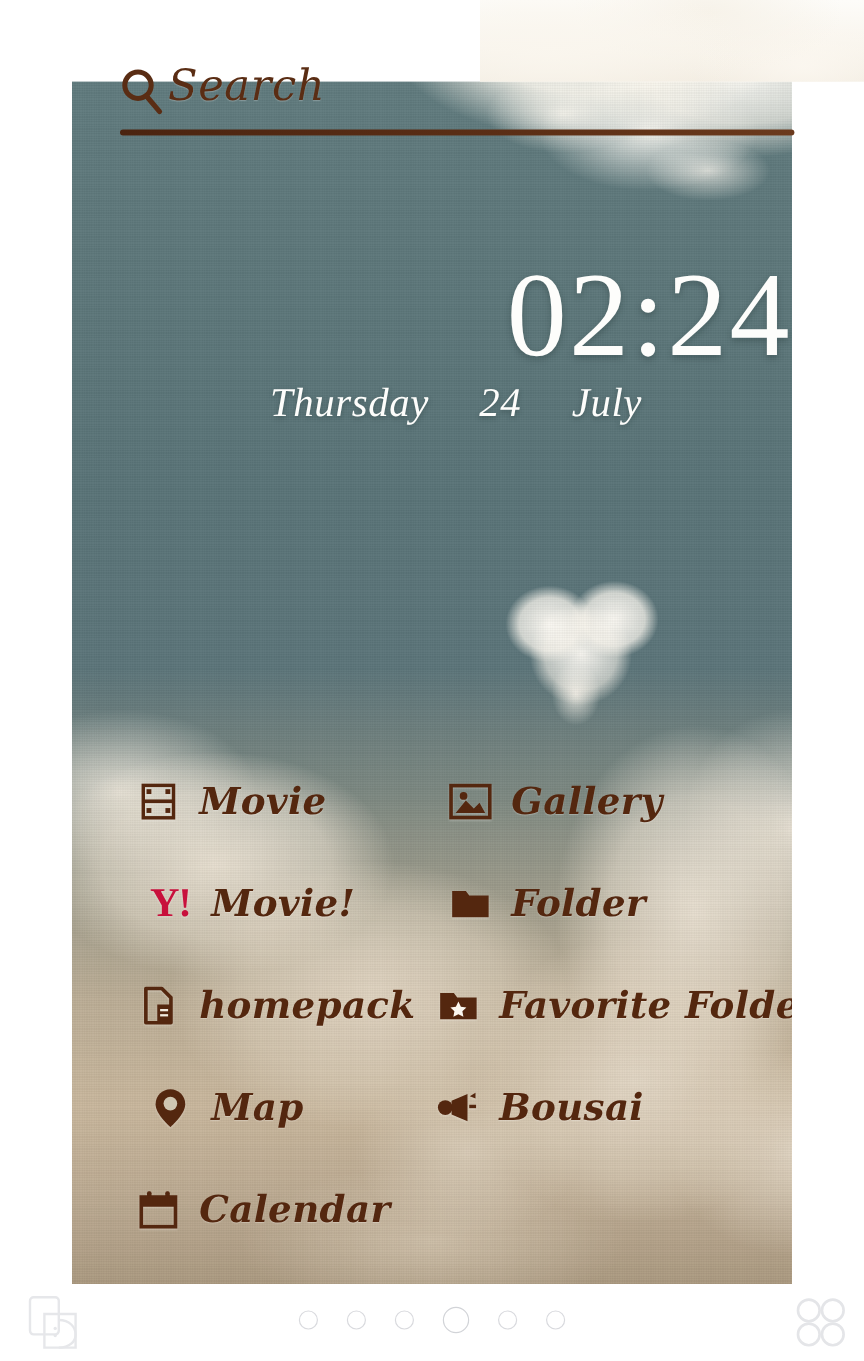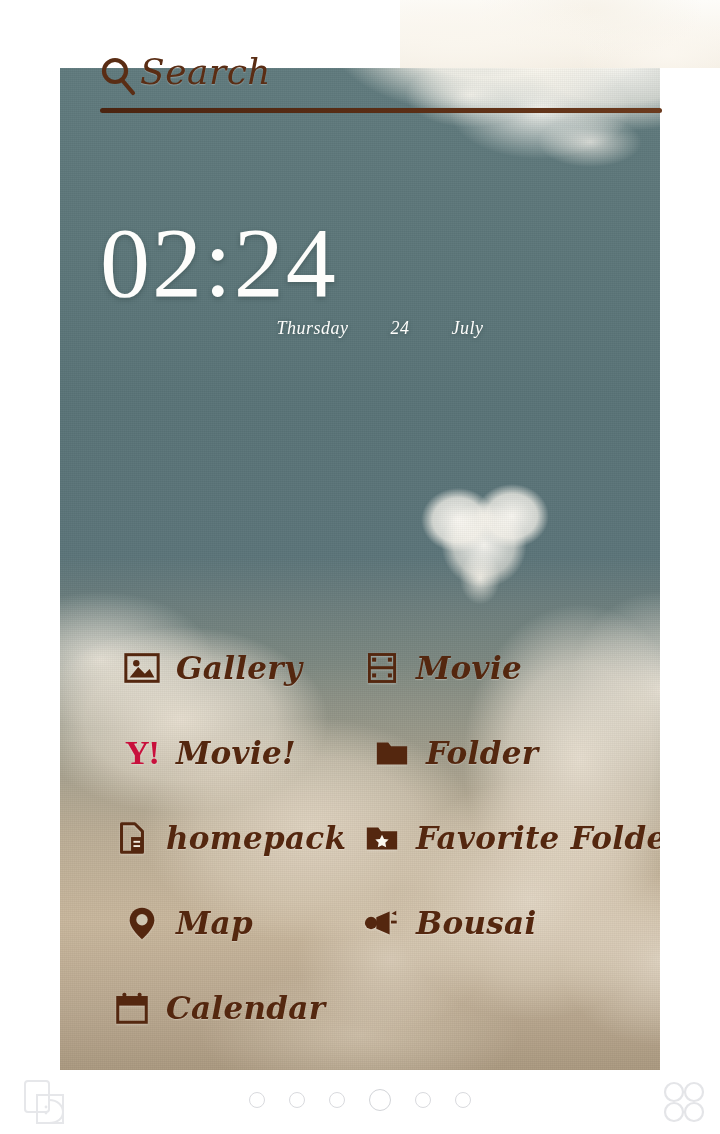--- a/index.html
+++ b/index.html
@@ -131,40 +131,40 @@
     border-radius:3px;
     z-index:50;
   }
 
   
   #clock-widget{
     position:absolute;
     left:60px; top:212px;
     width:600px;
     z-index:30;
-    text-align:left;
+    text-align:right;
     color:#fdfdfb;
     padding-left:40px;
   }
   #clock-time{
     font-family:"Liberation Serif", serif;
     font-size:100px;
     line-height:102px;
     letter-spacing:2px;
     text-shadow:0 2px 5px rgba(40,60,60,.4);
   }
   #clock-date{
     margin-top:4px;
     display:flex;
     justify-content:center;
     align-items:baseline;
     gap:42px;
     font-family:"Liberation Serif", serif;
     font-style:italic;
-    font-size:18px;
+    font-size:34px;
     letter-spacing:.5px;
     text-shadow:0 1px 4px rgba(40,60,60,.45);
   }
 
   
   #app-grid{
     position:absolute;
     left:60px; top:625px;
     width:600px;
     z-index:30;
@@ -277,43 +277,43 @@
     <div id="clock-time">02:24</div>
     <div id="clock-date">
       <span>Thursday</span>
       <span>24</span>
       <span>July</span>
     </div>
   </div>
 
   <div id="app-grid">
 
-    <div class="app-item">
-      <span class="app-icon">
-        <svg viewBox="0 0 40 40" width="38" height="38">
-          <rect x="3" y="6" width="34" height="28" fill="none" stroke="#54270f" stroke-width="3.2"></rect>
-          <circle cx="14" cy="15" r="3.4" fill="#54270f"></circle>
-          <path d="M7 30 L16 19 L23 26 L28 21 L33 30 Z" fill="#54270f"></path>
-        </svg>
-      </span>
-      <span class="app-label">Gallery</span>
-    </div>
-
     <div class="app-item col2">
       <span class="app-icon">
         <svg viewBox="0 0 40 40" width="36" height="36">
           <rect x="6" y="5" width="28" height="30" fill="none" stroke="#54270f" stroke-width="3.2"></rect>
           <rect x="6" y="18" width="28" height="3.4" fill="#54270f"></rect>
           <rect x="9" y="8.5" width="4.5" height="4.5" fill="#54270f"></rect>
           <rect x="9" y="26" width="4.5" height="4.5" fill="#54270f"></rect>
           <rect x="26.5" y="8.5" width="4.5" height="4.5" fill="#54270f"></rect>
           <rect x="26.5" y="26" width="4.5" height="4.5" fill="#54270f"></rect>
         </svg>
       </span>
       <span class="app-label">Movie</span>
+    </div>
+
+    <div class="app-item">
+      <span class="app-icon">
+        <svg viewBox="0 0 40 40" width="38" height="38">
+          <rect x="3" y="6" width="34" height="28" fill="none" stroke="#54270f" stroke-width="3.2"></rect>
+          <circle cx="14" cy="15" r="3.4" fill="#54270f"></circle>
+          <path d="M7 30 L16 19 L23 26 L28 21 L33 30 Z" fill="#54270f"></path>
+        </svg>
+      </span>
+      <span class="app-label">Gallery</span>
     </div>
 
     <div class="app-item">
       <span class="app-icon">
         <span class="yahoo-logo">Y!</span>
       </span>
       <span class="app-label">Movie!</span>
     </div>
 
     <div class="app-item">

